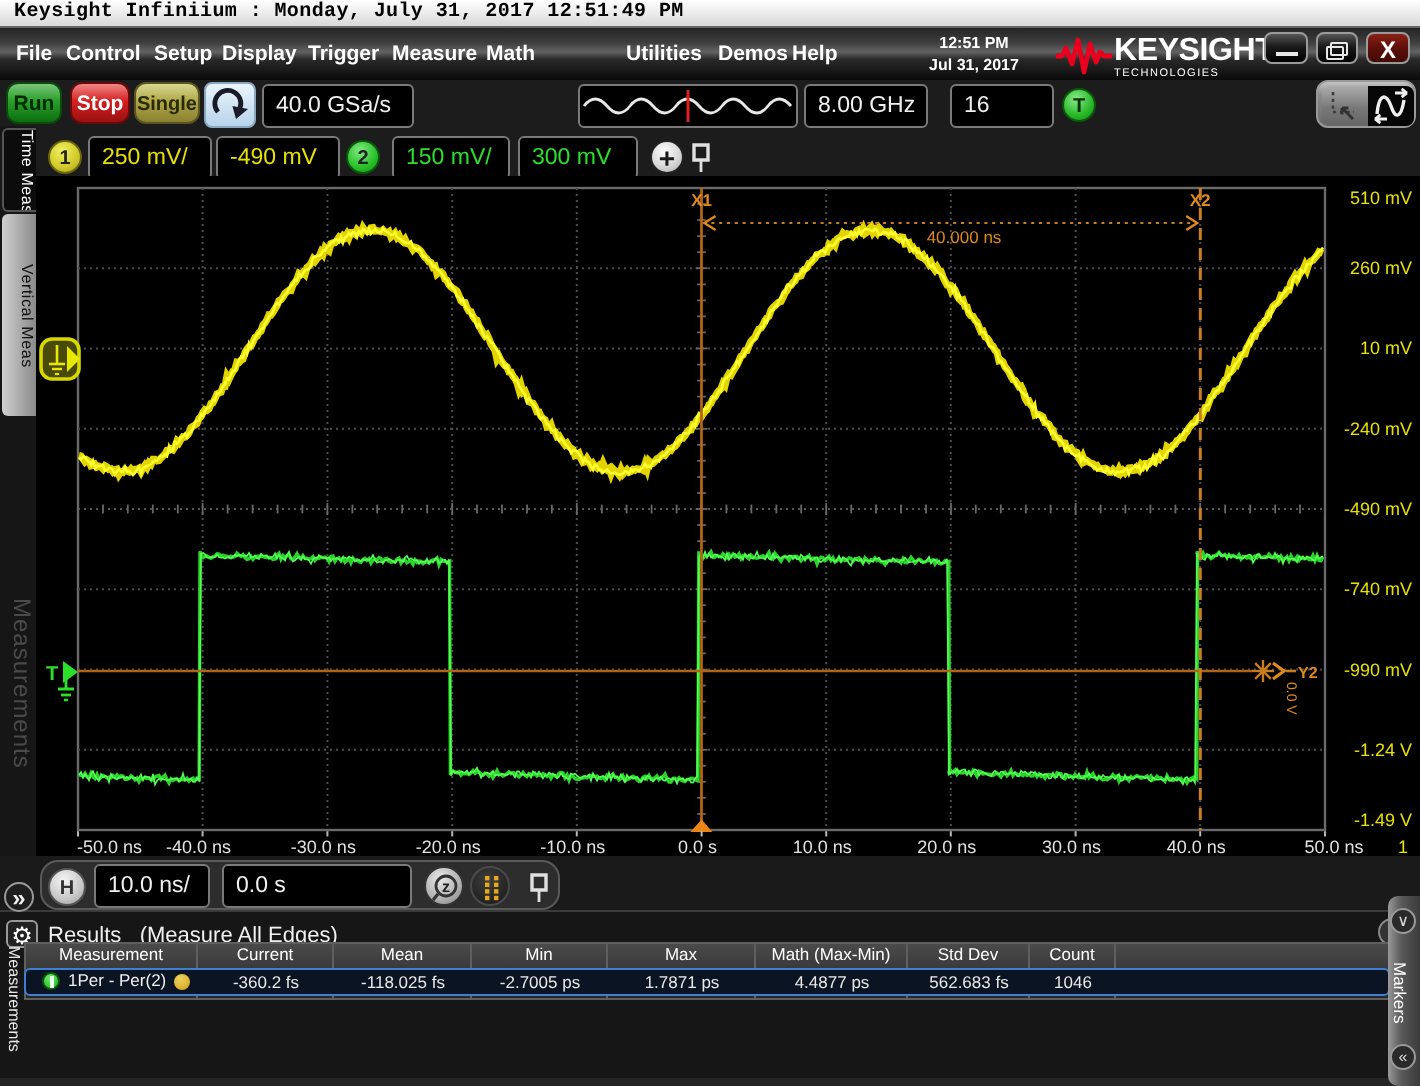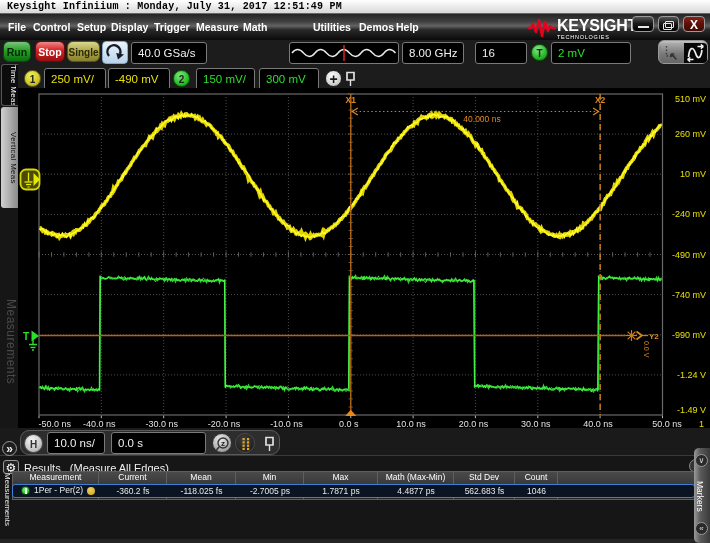--- a/index.html
+++ b/index.html
@@ -64,20 +64,21 @@
   <span class="menuitem" style="left:33px;">Control</span>
   <span class="menuitem" style="left:77px;">Setup</span>
   <span class="menuitem" style="left:111px;">Display</span>
   <span class="menuitem" style="left:154px;">Trigger</span>
   <span class="menuitem" style="left:196px;">Measure</span>
   <span class="menuitem" style="left:243px;">Math</span>
   <span class="menuitem" style="left:269px;margin-top:45px;">Analyze</span>
   <span class="menuitem" style="left:313px;">Utilities</span>
   <span class="menuitem" style="left:359px;">Demos</span>
   <span class="menuitem" style="left:396px;">Help</span>
+  <div id="clock">12:51 PM<br>Jul 31, 2017</div>
   <svg width="30" height="20" style="position:absolute;left:527px;top:4px;" viewBox="0 0 30 20">
     <path d="M1 10 L4 10 L6 6 L9 14 L12 2 L15 18 L18 4 L21 13 L23 8 L25 10 L29 10" fill="none" stroke="#e8001c" stroke-width="2.4" stroke-linejoin="round"></path>
   </svg>
   <div style="position:absolute;left:557px;top:3px;color:#fff;">
     <div style="font-size:16px;font-weight:bold;letter-spacing:-0.2px;">KEYSIGHT</div>
     <div style="font-size:5.5px;letter-spacing:0.75px;margin-top:-1px;">TECHNOLOGIES</div>
   </div>
   <div class="winbtn" style="left:632px;width:22px;">
         <div style="position:absolute;left:5px;bottom:3px;width:11px;height:2.5px;background:#e8e8e8;"></div>
       </div>
@@ -107,23 +108,20 @@
       <line x1="54" y1="2" x2="54" y2="18" stroke="#e02020" stroke-width="1.5"></line>
     </svg>
   </div>
   <div class="field" style="left:402px;top:2px;width:62px;height:22px;">
         <span class="fieldlab">8.00 GHz</span>
       </div>
   <div class="field" style="left:475px;top:2px;width:52px;height:22px;">
         <span class="fieldlab">16</span>
       </div>
   <div class="chcirc" style="left:531px;top:4px;background:radial-gradient(circle at 40% 30%,#8ae88a,#28b828 60%,#128812);border:1px solid #0a5a0a;color:#053005;">T</div>
-  <div class="field" style="left:551px;top:2px;width:80px;height:22px;color:#2be02b;">
-        <span class="fieldlab">2 mV</span>
-      </div>
   <div style="position:absolute;left:658px;top:0px;width:50px;height:24px;background:linear-gradient(#c4c4c4,#8a8a8a 30%,#6a6a6a);border:1px solid #999;border-radius:6px;padding:1px;">
     <div style="position:absolute;left:2px;top:2px;width:23px;height:20px;background:linear-gradient(#adadad,#787878 55%,#666);border-radius:4px 0 0 4px;">
       <svg width="23" height="20" viewBox="0 0 23 20">
             <path d="M5.5 3 V13 M5.5 13 H16" fill="none" stroke="#3e3e3e" stroke-width="1.3" stroke-dasharray="1.6 1.8"></path>
             <path d="M15.5 16.5 L10 11 M10 11 L10 14.2 M10 11 L13.2 11" stroke="#333" stroke-width="1.5" fill="none"></path>
           </svg>
     </div>
     <div style="position:absolute;left:25px;top:2px;width:23px;height:20px;background:#060606;border-radius:0 4px 4px 0;">
       <svg width="23" height="20" viewBox="0 0 23 20">
         <path d="M4.5 14 C5.5 3.5, 9 3.5, 11.5 10 C13.5 16.5, 16.5 16.5, 18 7" fill="none" stroke="#f0f0f0" stroke-width="1.7"></path>

